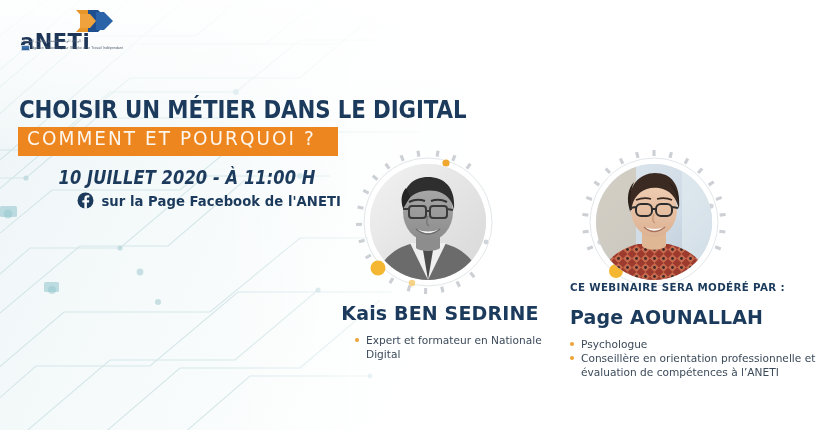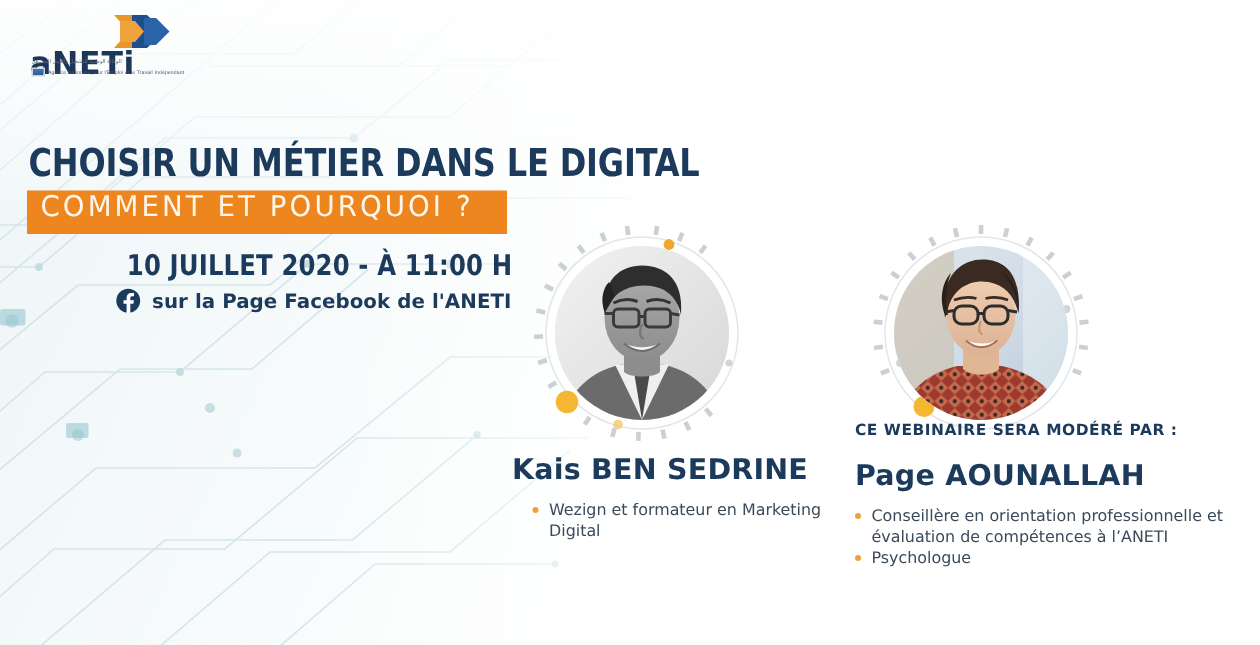--- a/index.html
+++ b/index.html
@@ -117,21 +117,22 @@
     white-space:nowrap;
     transform:scaleX(.97);
     transform-origin:left center;
   }
 
   
   #dateline {
     position:absolute;
     left:19px; top:166px;
     width:322px;
-    text-align:right;
+    text-align:center;
+    font-style:italic;
   }
   .date-text {
     font-family:"DejaVu Sans Condensed","Liberation Sans Narrow","Liberation Sans", sans-serif;
     font-weight:bold;
     font-size:19px;
     letter-spacing:.1px;
     color:#1b3a5c;
     white-space:nowrap;
     transform:scaleX(.95);
     transform-origin:right center;
@@ -456,26 +457,26 @@
 
         <path d="M48 63 q10 8 21 0 q-10 4 -21 0" fill="#fbfbfb"></path>
         <path d="M48 63 q10 9 21 0" stroke="#a8705a" stroke-width="1.3" fill="none"></path>
       </svg>
     </div>
   </div>
 
   <div class="speaker" id="speaker-left">
     <div class="spk-name">Kais BEN SEDRINE</div>
     <ul class="spk-bullets">
-      <li>Wezign et formateur en Marketing Digital</li>
+      <li>Expert et formateur en Nationale Digital</li>
     </ul>
   </div>
 
   <div class="speaker" id="speaker-right">
     <div class="spk-moderator-label">CE WEBINAIRE SERA MODÉRÉ PAR :</div>
     <div class="spk-name">Page AOUNALLAH</div>
     <ul class="spk-bullets">
+      <li>Psychologue</li>
       <li>Conseillère en orientation professionnelle et évaluation de compétences à l’ANETI</li>
-      <li>Psychologue</li>
     </ul>
   </div>
 
 </div>
 
 </body></html>

